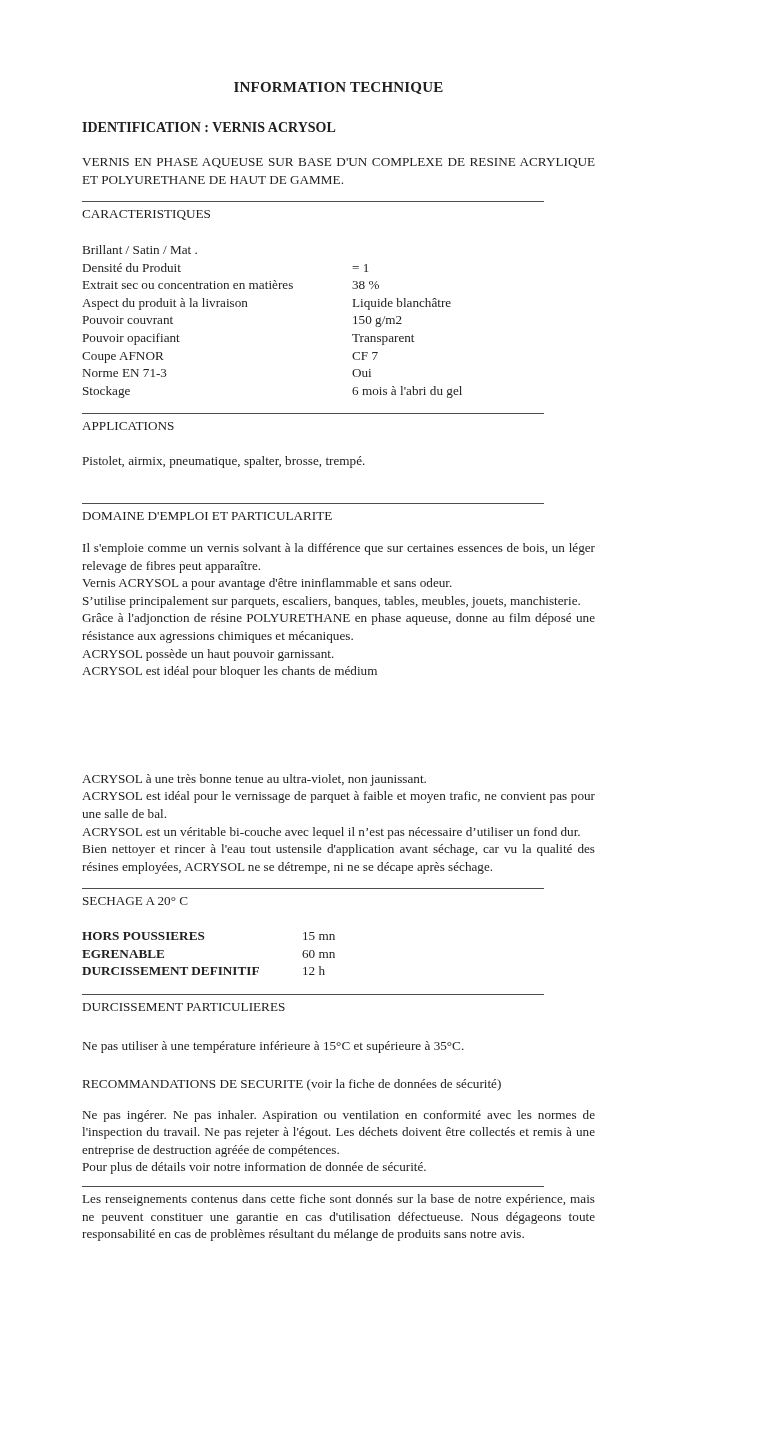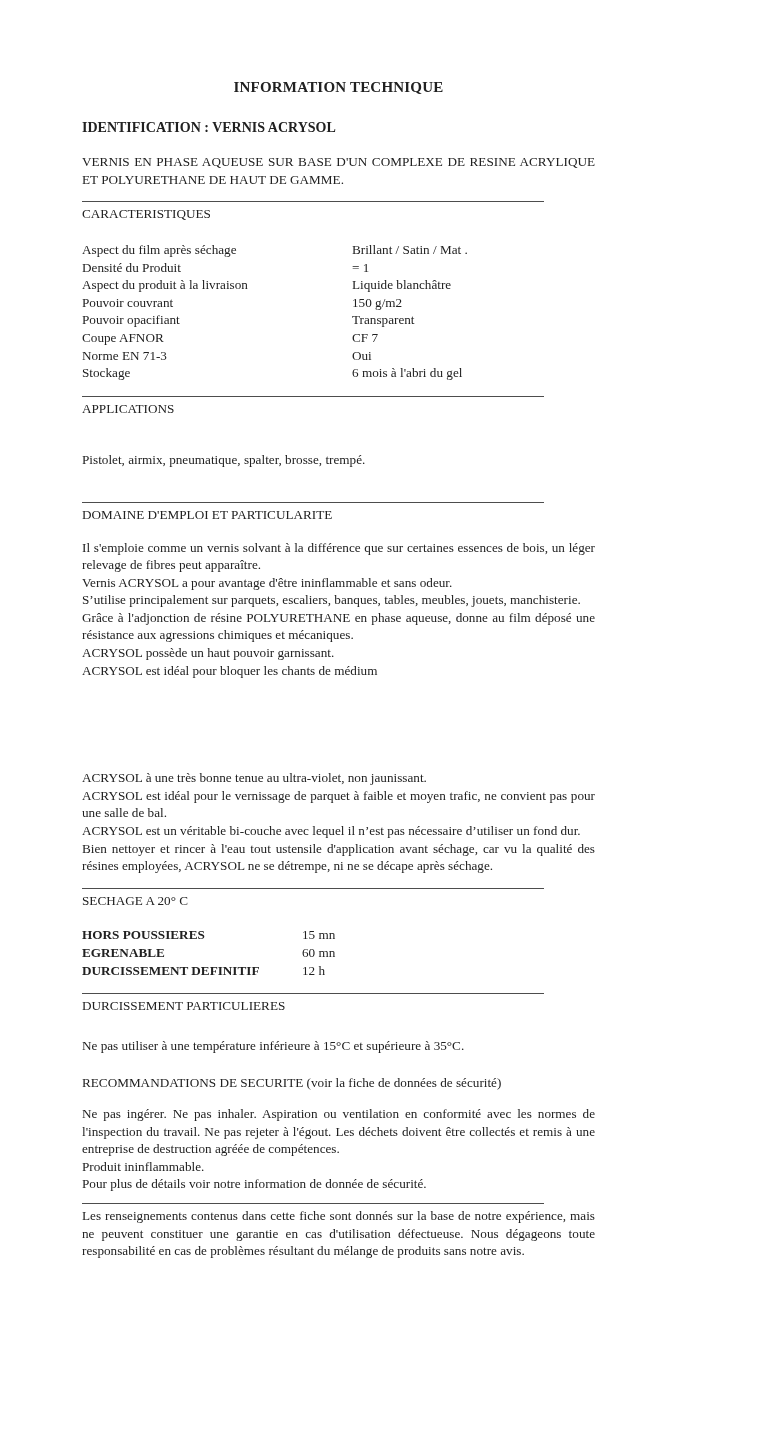--- a/index.html
+++ b/index.html
@@ -37,21 +37,21 @@
     margin-bottom: 3px;
   }
   .shead { margin: 0; }
   .sep-chars   { margin-top: 13px; }
   .chars       { margin-top: 18px; }
   .trow        { display: flex; }
   .chars .tlabel { width: 270px; flex: none; }
   .dry .tlabel   { width: 220px; flex: none; font-weight: bold; }
   .tvalue      { flex: 1; }
   .sep-apps    { margin-top: 14px; }
-  .apps        { margin-top: 34px; }
+  .apps        { margin-top: 17px; }
   .sep-domaine { margin-top: 33px; }
   .block1      { margin-top: 15px; }
   .block2      { margin-top: 90px; }
   .sep-sechage { margin-top: 13px; }
   .dry         { margin-top: 17px; }
   .sep-obs     { margin-top: 14px; }
   .obs1        { margin-top: 18px; }
   .obs2        { margin-top: 22px; }
   .reco        { margin-top: 20px; }
   .securite    { margin-top: 13px; }
@@ -68,26 +68,29 @@
   <div class="ident">IDENTIFICATION : VERNIS ACRYSOL</div>
 
   <p class="just">VERNIS EN PHASE AQUEUSE SUR BASE D'UN COMPLEXE DE RESINE ACRYLIQUE ET POLYURETHANE DE HAUT DE GAMME.</p>
 
   <div class="sep sep-chars"></div>
   <div class="shead">CARACTERISTIQUES</div>
 
   <div class="chars">
 
   <div class="trow">
-      <span class="tlabel">Aspect du film après séchage</span>
       <span class="tvalue">Brillant / Satin / Mat .</span>
     </div>
       <div class="trow">
       <span class="tlabel">Densité du Produit</span>
       <span class="tvalue">= 1</span>
+    </div>
+      <div class="trow">
+      <span class="tlabel">Extrait sec ou concentration en matières</span>
+      <span class="tvalue">38 %</span>
     </div>
       <div class="trow">
       <span class="tlabel">Aspect du produit à la livraison</span>
       <span class="tvalue">Liquide blanchâtre</span>
     </div>
       <div class="trow">
       <span class="tlabel">Pouvoir couvrant</span>
       <span class="tvalue">150 g/m2</span>
     </div>
       <div class="trow">
@@ -154,20 +157,19 @@
 
   <div class="sep sep-obs"></div>
   <div class="shead">DURCISSEMENT PARTICULIERES</div>
 
   <p class="obs2">Ne pas utiliser à une température inférieure à 15°C et supérieure à 35°C.</p>
   <p class="reco">RECOMMANDATIONS DE SECURITE (voir la fiche de données de sécurité)</p>
 
   <div class="securite">
 
   <p class="just">Ne pas ingérer. Ne pas inhaler. Aspiration ou ventilation en conformité avec les normes de l'inspection du travail. Ne pas rejeter à l'égout. Les déchets doivent être collectés et remis à une entreprise de destruction agréée de compétences.</p>
-      <p class="just">Produit ininflammable.</p>
       <p class="just">Pour plus de détails voir notre information de donnée de sécurité.</p>
     </div>
 
   <div class="sep sep-final"></div>
   <p class="just disclaimer">Les renseignements contenus dans cette fiche sont donnés sur la base de notre expérience, mais ne peuvent constituer une garantie en cas d'utilisation défectueuse. Nous dégageons toute responsabilité en cas de problèmes résultant du mélange de produits sans notre avis.</p>
 
 </div>
 
 </body></html>

